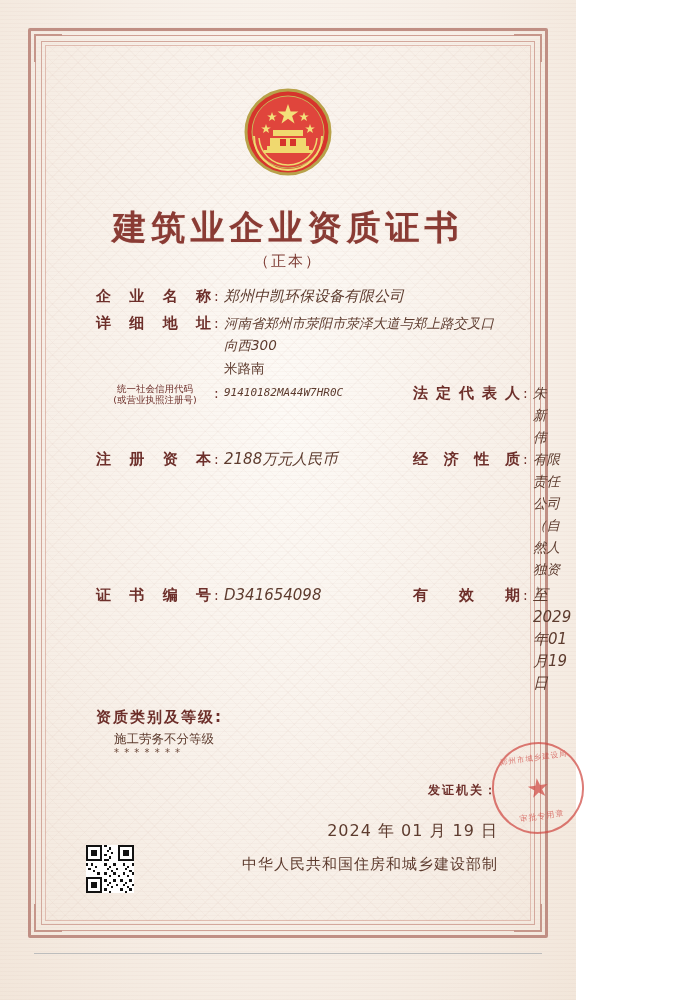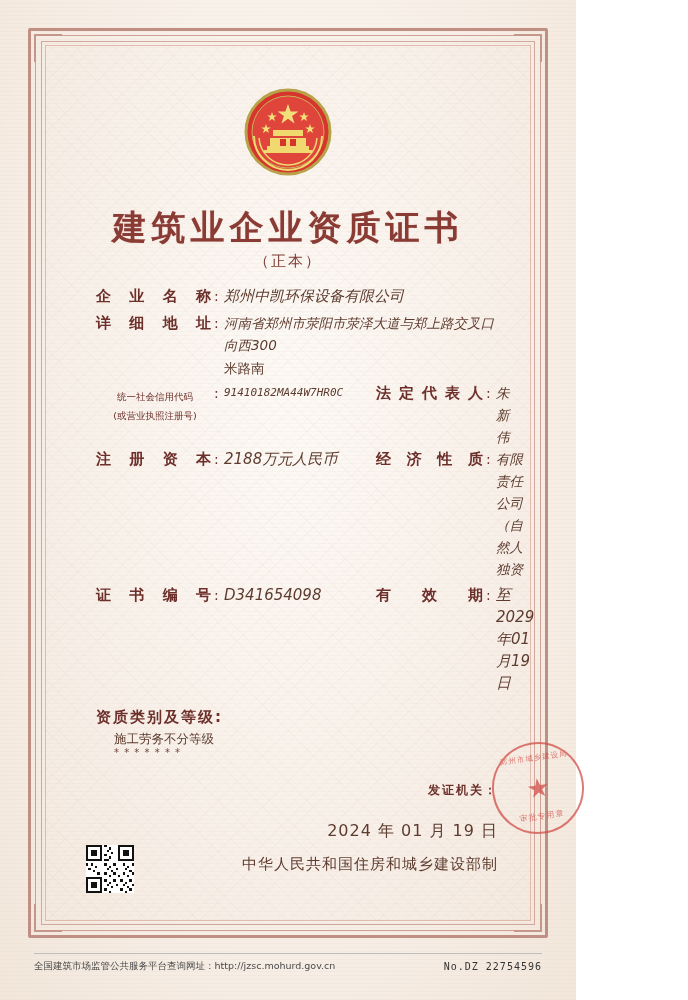--- a/index.html
+++ b/index.html
@@ -130,21 +130,21 @@
   }
   .label.small {
     font-size: 9.5px;
     font-weight: normal;
     letter-spacing: 0;
     line-height: 11px;
     text-align: center;
     text-align-last: center;
     padding-top: 1px;
   }
-  .label.small span { display: block; margin-top: 8px; }
+  .label.small span { display: block; }
   .colon {
     flex: 0 0 10px;
     font-size: 14px;
     color: #6d2f2a;
     line-height: 22px;
   }
   .value {
     flex: 1;
     font-size: 13.5px;
     color: #5d3b2e;
@@ -159,21 +159,21 @@
   }
   .value.big {
     font-size: 15px;
   }
 
   .two-col {
     display: flex;
     width: 100%;
   }
   .col-left { flex: 0 0 280px; display: flex; }
-  .col-right { flex: 1; display: flex; }
+  .col-right { flex: 1; display: flex; margin-left: 37px; }
   .col-right .label { width: 110px; flex: 0 0 110px; }
 
   .addr-second {
     font-size: 13.5px;
     color: #5d3b2e;
     line-height: 20px;
     margin-left: 128px;
     margin-top: -3px;
     margin-bottom: 4px;
   }
@@ -504,21 +504,14 @@
         <rect x="18" y="18" width="1" height="1"></rect>
           <rect x="20" y="17" width="1" height="1"></rect>
         <rect x="15" y="19" width="1" height="1"></rect>
           <rect x="17" y="20" width="1" height="1"></rect>
         <rect x="19" y="19" width="1" height="1"></rect>
       </g>
     </svg>
   </div>
 
   <div class="bottom-rule"></div>
-  <div class="bottom-strip">
-    <div class="bottom-left">全国建筑市场监管公共服务平台查询网址：http://jzsc.mohurd.gov.cn</div>
-    <div class="bottom-right">
-      <span>No.DZ</span>
-      <span>22754596</span>
-    </div>
-  </div>
 
 </div>
 
 </body></html>

